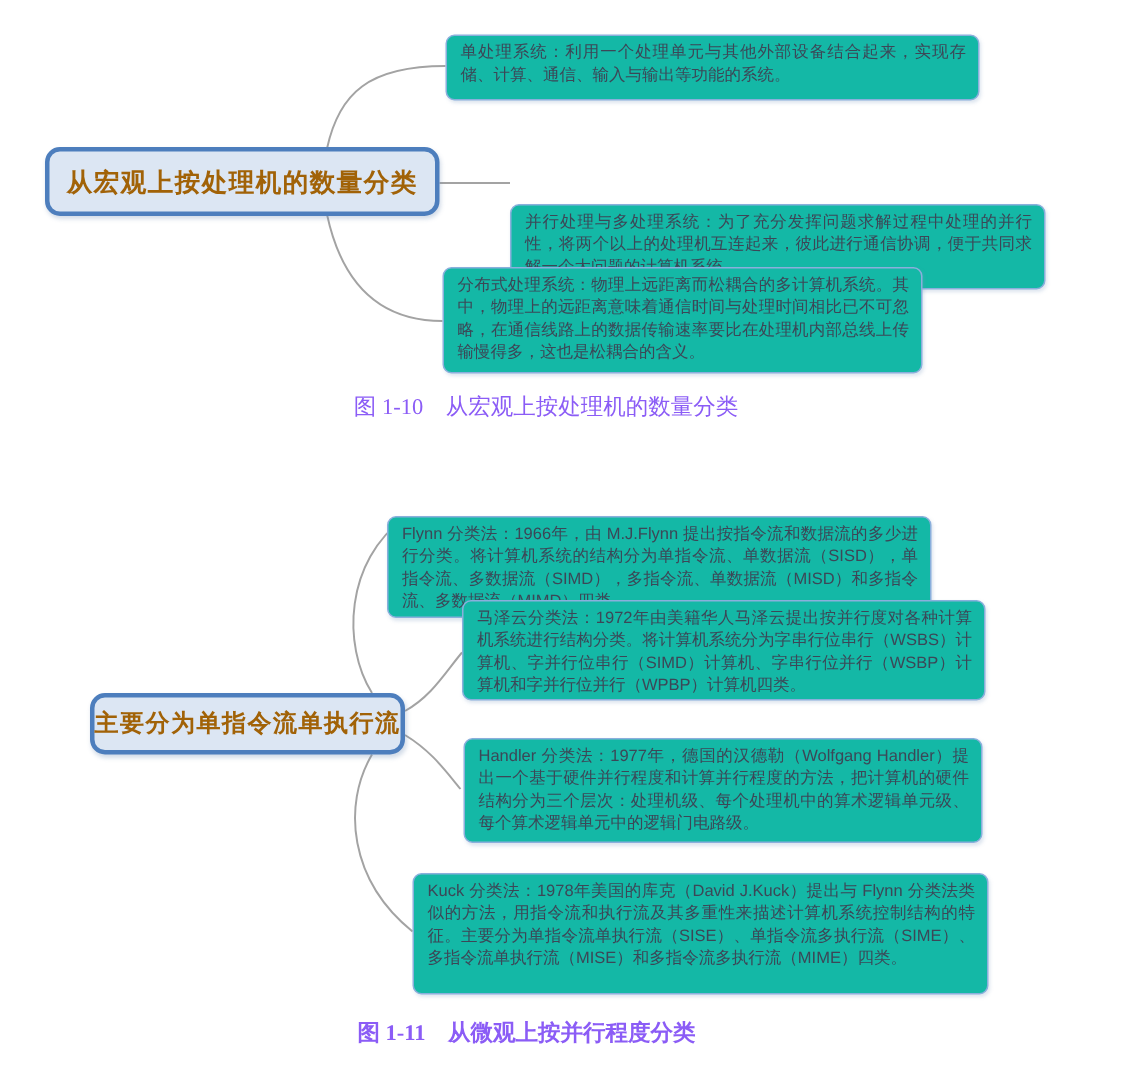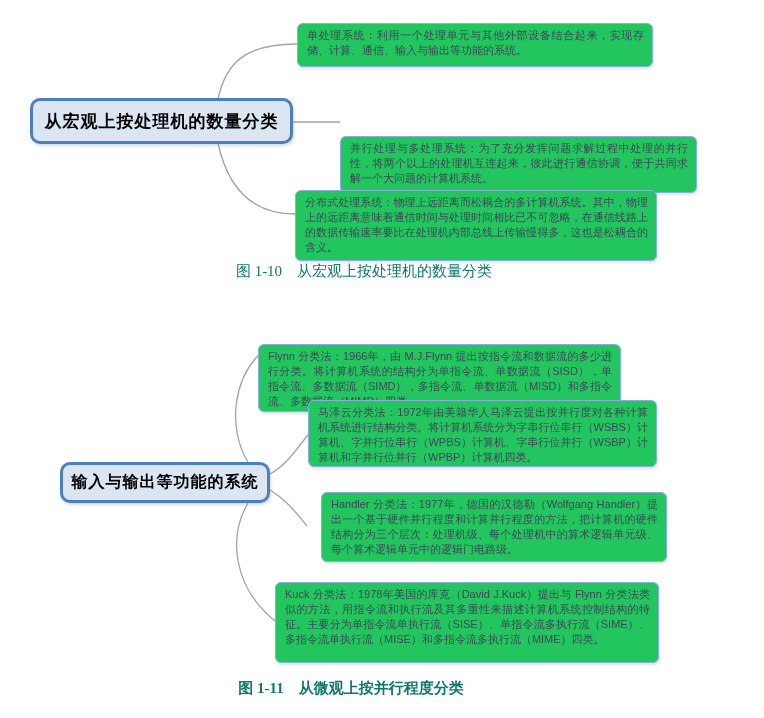--- a/index.html
+++ b/index.html
@@ -19,58 +19,58 @@
   }
   .node {
     position: absolute;
     box-sizing: border-box;
     z-index: 1;
   }
   .root-node {
     border: 3px solid #4d7ebd;
     background: #dce6f3;
     border-radius: 10px;
-    color: #000000;
+    color: #a16207;
     font-weight: bold;
     display: flex;
     align-items: center;
     justify-content: center;
     text-align: center;
     box-shadow: 1px 2px 3px rgba(110,140,180,0.30);
     letter-spacing: 1px;
   }
   .child-node {
     border: 1.5px solid #8aafdc;
-    background: #22c55e;
+    background: #14b8a6;
     border-radius: 6px;
     color: #3c4757;
     font-size: 11px;
     line-height: 15px;
     padding: 4px 8px 3px 9px;
     text-align: justify;
     overflow: hidden;
     box-shadow: 1px 1.5px 2.5px rgba(120,150,190,0.25);
   }
   .caption {
     position: absolute;
     z-index: 1;
     font-family: "Liberation Serif", "DejaVu Serif", serif;
     font-size: 15px;
-    color: #0f766e;
+    color: #8b5cf6;
     text-align: center;
   }
   #fig1-root   { left: 30px;  top: 98px;  width: 263px; height: 46px; font-size: 17px; }
   #fig1-c0     { left: 297px; top: 23px;  width: 356px; height: 44px; }
   #fig1-c1     { left: 340px; top: 93px;  width: 357px; height: 57px; margin-top: 43px; }
-  #fig1-c2     { left: 295px; top: 190px; width: 362px; height: 71px; }
+  #fig1-c2     { left: 295px; top: 178px; width: 320px; height: 71px; }
   #fig1-cap    { left: 0px;   top: 262px; width: 728px; }
   #fig2-root   { left: 60px;  top: 462px; width: 210px; height: 41px; font-size: 16px; }
   #fig2-c0     { left: 258px; top: 311px; width: 363px; height: 68px; margin-top: 33px; }
   #fig2-c1     { left: 308px; top: 400px; width: 349px; height: 67px; }
-  #fig2-c2     { left: 321px; top: 492px; width: 346px; height: 70px; }
+  #fig2-c2     { left: 309px; top: 492px; width: 346px; height: 70px; }
   #fig2-c3     { left: 275px; top: 582px; width: 384px; height: 81px; }
   #fig2-cap    { left: 0px;   top: 679px; width: 702px; font-weight: bold; }
 </style>
 </head>
 <body>
 
 <div id="page">
 
   <svg id="connectors" viewBox="0 0 764 718" xmlns="http://www.w3.org/2000/svg">
 
@@ -90,25 +90,25 @@
     <div id="fig1-c0" class="node child-node">单处理系统：利用一个处理单元与其他外部设备结合起来，实现存储、计算、通信、输入与输出等功能的系统。</div>
 
     <div id="fig1-c1" class="node child-node">并行处理与多处理系统：为了充分发挥问题求解过程中处理的并行性，将两个以上的处理机互连起来，彼此进行通信协调，便于共同求解一个大问题的计算机系统。</div>
 
     <div id="fig1-c2" class="node child-node">分布式处理系统：物理上远距离而松耦合的多计算机系统。其中，物理上的远距离意味着通信时间与处理时间相比已不可忽略，在通信线路上的数据传输速率要比在处理机内部总线上传输慢得多，这也是松耦合的含义。</div>
 
     <div id="fig1-cap" class="caption">图 1-10　从宏观上按处理机的数量分类</div>
   </div>
 
   <div>
-    <div id="fig2-root" class="node root-node">输入与输出等功能的系统</div>
+    <div id="fig2-root" class="node root-node">主要分为单指令流单执行流</div>
 
     <div id="fig2-c0" class="node child-node">Flynn 分类法：1966年，由 M.J.Flynn 提出按指令流和数据流的多少进行分类。将计算机系统的结构分为单指令流、单数据流（SISD），单指令流、多数据流（SIMD），多指令流、单数据流（MISD）和多指令流、多数据流（MIMD）四类。</div>
 
-    <div id="fig2-c1" class="node child-node">马泽云分类法：1972年由美籍华人马泽云提出按并行度对各种计算机系统进行结构分类。将计算机系统分为字串行位串行（WSBS）计算机、字并行位串行（WPBS）计算机、字串行位并行（WSBP）计算机和字并行位并行（WPBP）计算机四类。</div>
+    <div id="fig2-c1" class="node child-node">马泽云分类法：1972年由美籍华人马泽云提出按并行度对各种计算机系统进行结构分类。将计算机系统分为字串行位串行（WSBS）计算机、字并行位串行（SIMD）计算机、字串行位并行（WSBP）计算机和字并行位并行（WPBP）计算机四类。</div>
 
     <div id="fig2-c2" class="node child-node">Handler 分类法：1977年，德国的汉德勒（Wolfgang Handler）提出一个基于硬件并行程度和计算并行程度的方法，把计算机的硬件结构分为三个层次：处理机级、每个处理机中的算术逻辑单元级、每个算术逻辑单元中的逻辑门电路级。</div>
 
     <div id="fig2-c3" class="node child-node">Kuck 分类法：1978年美国的库克（David J.Kuck）提出与 Flynn 分类法类似的方法，用指令流和执行流及其多重性来描述计算机系统控制结构的特征。主要分为单指令流单执行流（SISE）、单指令流多执行流（SIME）、多指令流单执行流（MISE）和多指令流多执行流（MIME）四类。</div>
 
     <div id="fig2-cap" class="caption">图 1-11　从微观上按并行程度分类</div>
   </div>
 
 </div>
 

